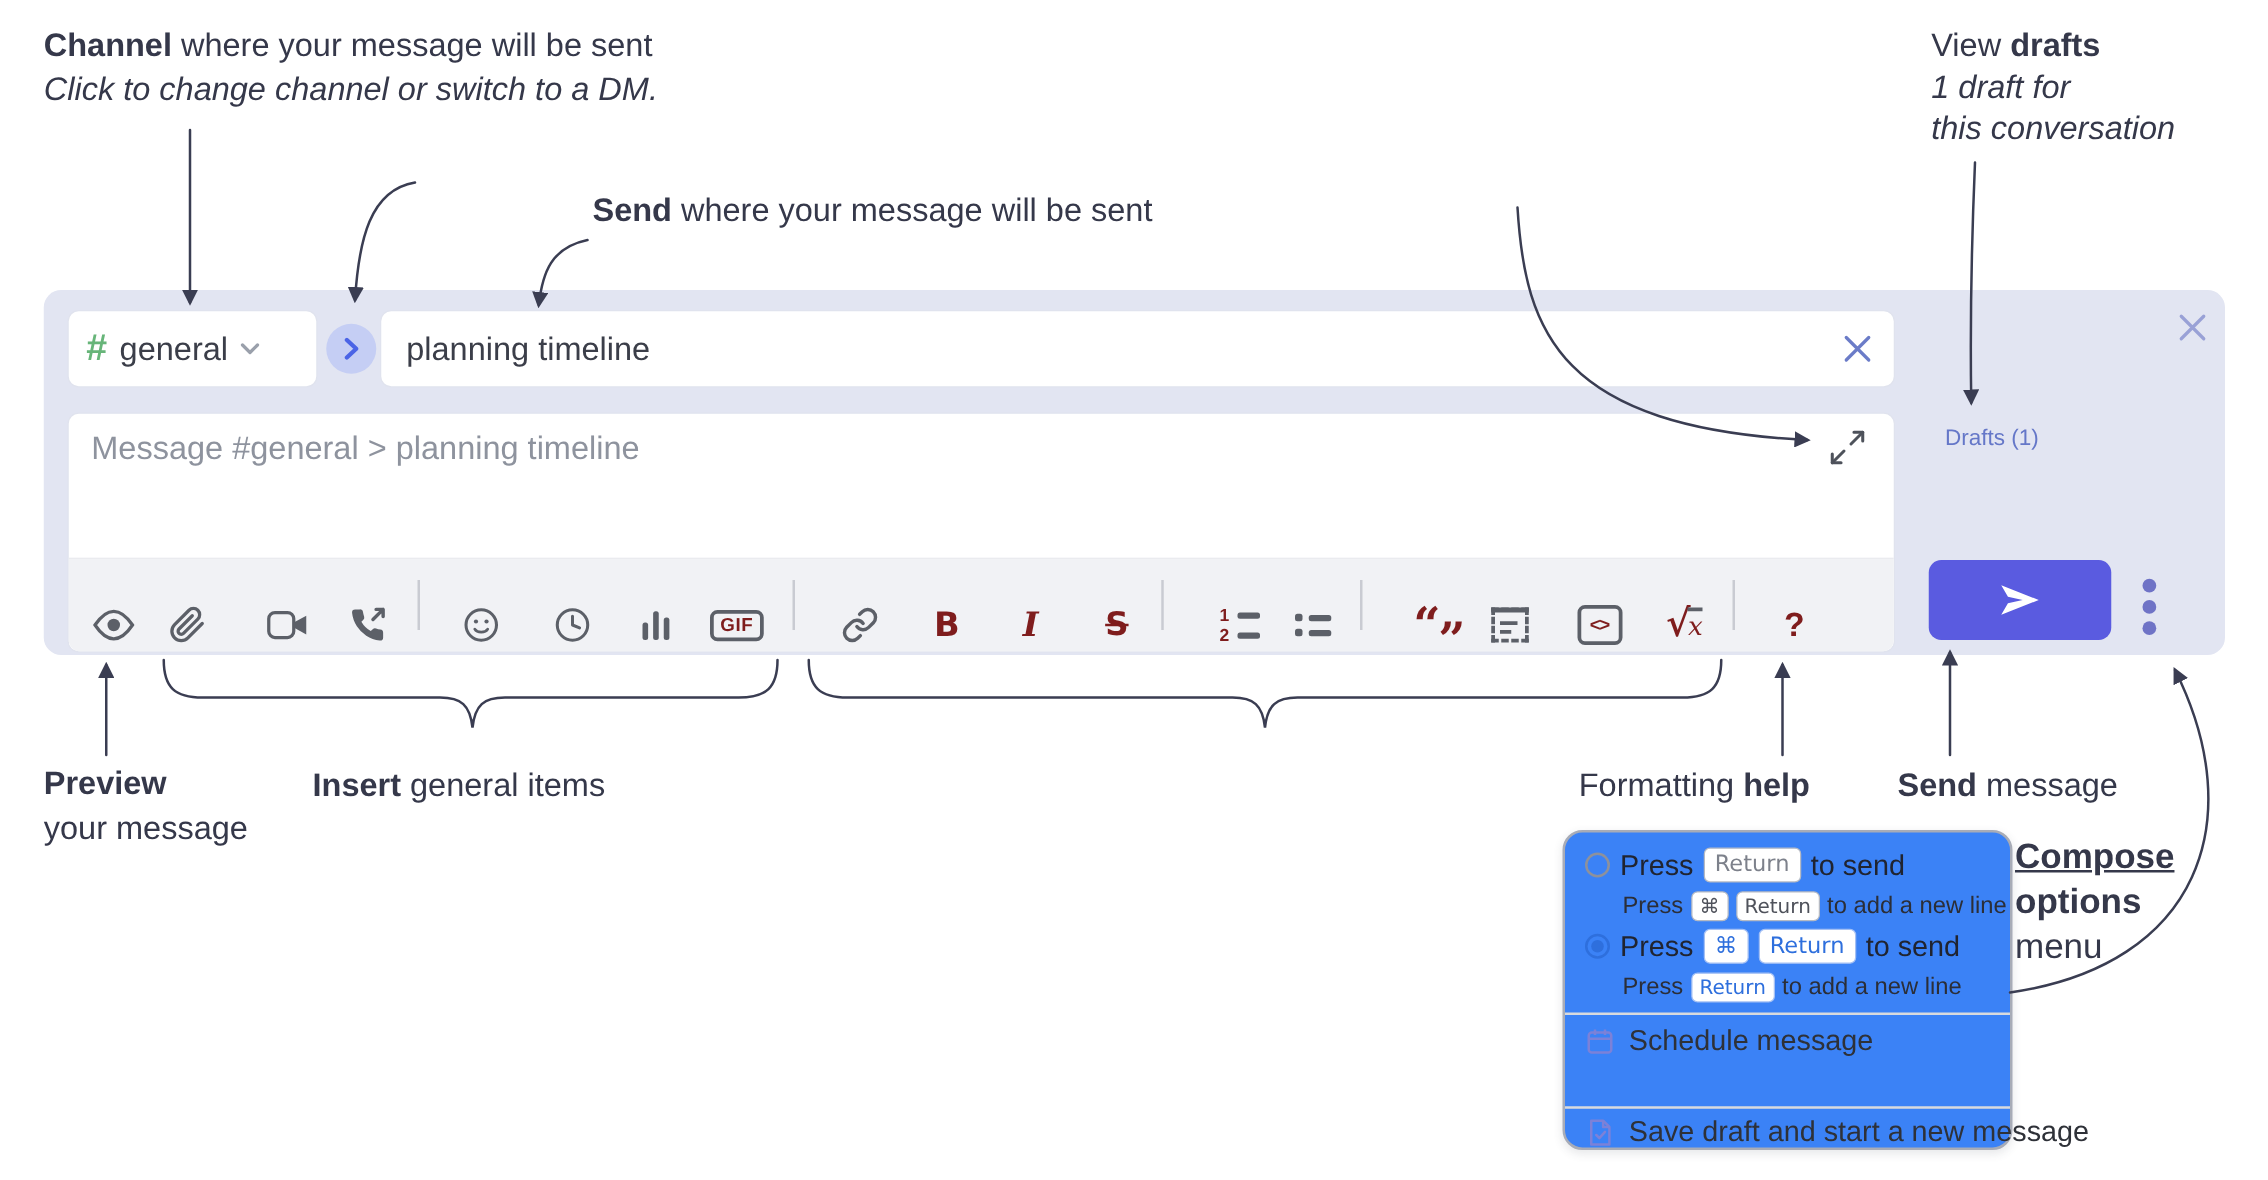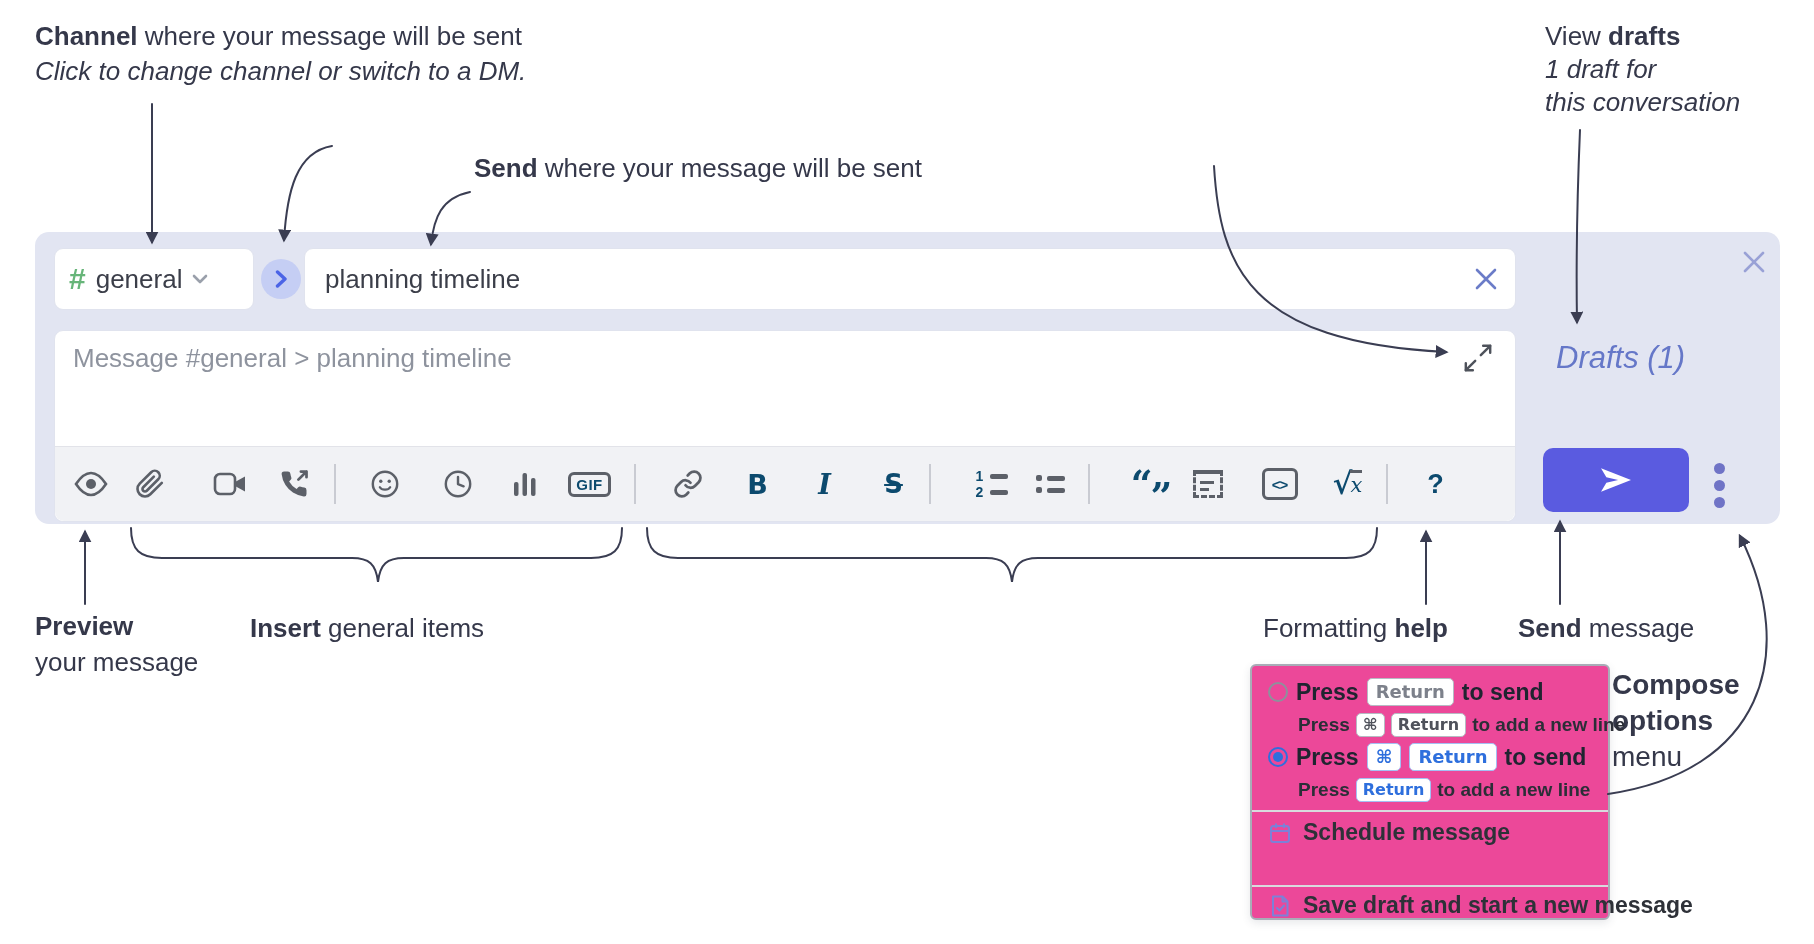--- a/index.html
+++ b/index.html
@@ -27,22 +27,22 @@
   .compose-close{position:absolute;left:1703px;top:14px;width:32px;height:32px;cursor:pointer;}
   .msgbox{position:absolute;left:19px;top:98px;width:1462px;height:192px;background:#fff;
           border:1px solid #e0e3ee;border-radius:9px;box-sizing:border-box;}
   .msgbox textarea{position:absolute;left:0;top:0;width:100%;height:116px;border:none;outline:none;
           resize:none;background:transparent;padding:12px 52px 0 18px;box-sizing:border-box;
           font-size:26px;color:#3b3e49;font-family:inherit;}
   .msgbox textarea::placeholder{color:#8e939e;opacity:1;}
   .expand-ic{position:absolute;right:22px;top:12px;width:30px;height:30px;cursor:pointer;}
   .tbar{position:absolute;left:0;bottom:0;width:100%;height:74px;background:#f1f2f5;
         border-top:1px solid #e2e3e9;border-radius:0 0 9px 9px;}
-  .tb{position:absolute;top:19px;width:53px;height:36px;display:flex;align-items:center;
-      justify-content:center;color:#0c4a6e;cursor:pointer;}
+  .tb{position:absolute;top:35px;width:53px;height:36px;display:flex;align-items:center;
+      justify-content:center;color:#7f1d1d;cursor:pointer;}
   .tb-div{position:absolute;top:17px;width:2px;height:40px;background:#c9cbd2;}
   .tb-b{font-size:27px;font-weight:700;font-family:"DejaVu Sans",sans-serif;}
   .tb-i{font-size:27px;font-style:italic;font-family:"DejaVu Serif",serif;font-weight:600;}
   .tb-s{font-size:26px;font-weight:600;text-decoration:line-through;font-family:"DejaVu Sans",sans-serif;}
   .gifbox{border:3px solid #5c6068;border-radius:6px;padding:1px 5px;font-size:15px;font-weight:700;letter-spacing:.5px;}
   .codebox{border:3px solid #5c6068;border-radius:6px;width:30px;height:26px;display:flex;
            align-items:center;justify-content:center;font-size:15px;font-weight:700;letter-spacing:-1px;}
   .quote{font-family:"DejaVu Serif",serif;font-weight:700;font-size:38px;line-height:10px;position:relative;}
   .quote .q2{position:relative;top:12px;left:-2px;}
   .listic{display:flex;flex-direction:column;gap:6px;}
@@ -57,25 +57,25 @@
   .mathic{display:flex;align-items:flex-start;font-family:"DejaVu Serif",serif;}
   .mathic .rad{font-size:30px;line-height:28px;font-weight:600;}
   .mathic .mx{font-style:italic;font-size:21px;line-height:21px;border-top:3px solid #5c6068;
               padding-top:2px;margin-left:-2px;}
   .helpq{font-size:27px;font-weight:600;}
   .sendbtn{position:absolute;left:1543px;top:448px;width:146px;height:64px;background:#5a5be0;
            border-radius:10px;display:flex;align-items:center;justify-content:center;cursor:pointer;z-index:2;}
   .dots{position:absolute;left:1712px;top:461px;display:flex;flex-direction:column;gap:6px;
         cursor:pointer;z-index:2;padding:2px;}
   .dots span{width:11px;height:11px;border-radius:50%;background:#6f73c6;}
-  .drafts{position:absolute;left:1556px;top:340px;font-size:31px;color:#6577c8;cursor:pointer;z-index:2;font-style:italic;}
+  .drafts{position:absolute;left:1556px;top:340px;font-size:18px;color:#6577c8;cursor:pointer;z-index:2;}
 
   
-  .popup{position:absolute;left:1250px;top:664px;width:356px;height:252px;background:#ec4899;
-         border:2px solid #a8acb7;border-radius:6px;box-shadow:0 3px 8px rgba(60,64,80,.12);z-index:4;font-weight:bold;}
+  .popup{position:absolute;left:1250px;top:664px;width:356px;height:252px;background:#3b82f6;
+         border:2px solid #a8acb7;border-radius:16px;box-shadow:0 3px 8px rgba(60,64,80,.12);z-index:4;}
   .prow{position:absolute;display:flex;align-items:center;gap:8px;font-size:23px;color:#202430;white-space:nowrap;}
   .psub{position:absolute;display:flex;align-items:center;gap:6px;font-size:19px;color:#2b2e37;white-space:nowrap;}
   .pdiv{position:absolute;left:0;width:100%;border-top:2px solid #d8dade;}
   .pitem{position:absolute;display:flex;align-items:center;gap:11px;font-size:23px;color:#2e3138;
          white-space:nowrap;cursor:pointer;}
   kbd{display:inline-block;border:1.5px solid #b6bac3;border-radius:5px;background:#fff;
       padding:0 8px;font-size:18px;line-height:26px;color:#7d818b;
       font-family:"DejaVu Sans",sans-serif;}
   kbd.sm{font-size:16px;line-height:22px;padding:0 6px;color:#4f525b;}
   kbd.bl{border-color:#a4c0f4;color:#2e6fdd;}
@@ -277,21 +277,21 @@
   <div class="ann" style="left:35px;top:610px;"><span class="b">Preview</span></div>
   <div class="ann" style="left:35px;top:646px;">your message</div>
 
   <div class="ann" style="left:250px;top:612px;"><span class="b">Insert</span><span> general items</span></div>
 
 
   <div class="ann" style="left:1263px;top:612px;"><span>Formatting </span><span class="b">help</span></div>
 
   <div class="ann" style="left:1518px;top:612px;"><span class="b">Send</span><span> message</span></div>
 
-  <div class="ann b" style="left:1612px;top:668px;font-size:28px;">Compose</div>
+  <div class="ann b" style="left:1612px;top:668px;font-size:28px;text-decoration:underline;">Compose</div>
   <div class="ann b" style="left:1612px;top:704px;font-size:28px;">options</div>
   <div class="ann" style="left:1612px;top:740px;font-size:28px;">menu</div>
 
   <div class="popup">
     <div class="prow" style="left:16px;top:12px;">
       <span class="radio"></span>
       <span>Press</span>
       <kbd>Return</kbd>
       <span>to send</span>
     </div>

